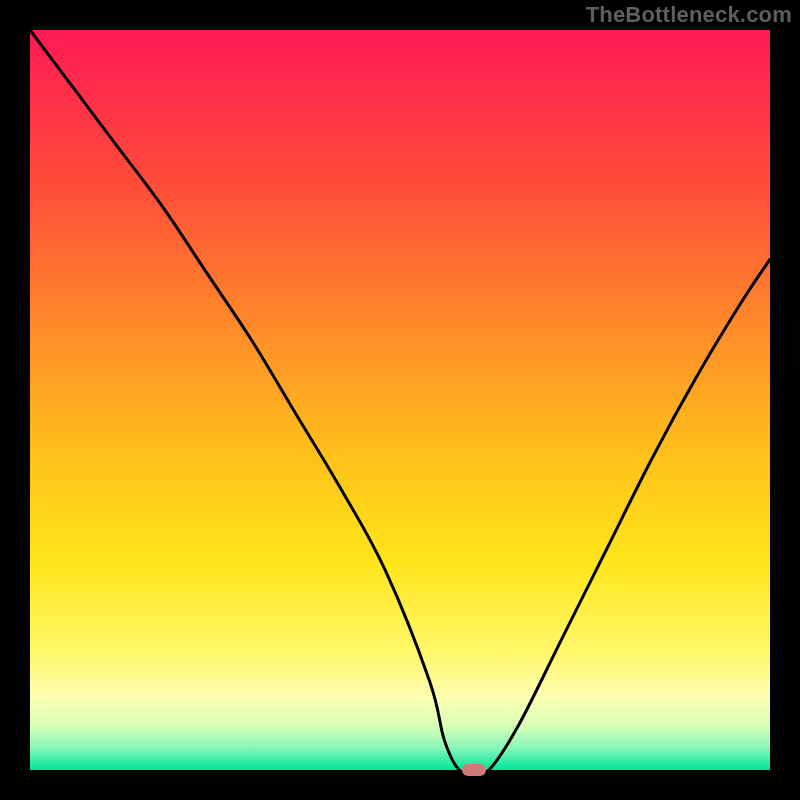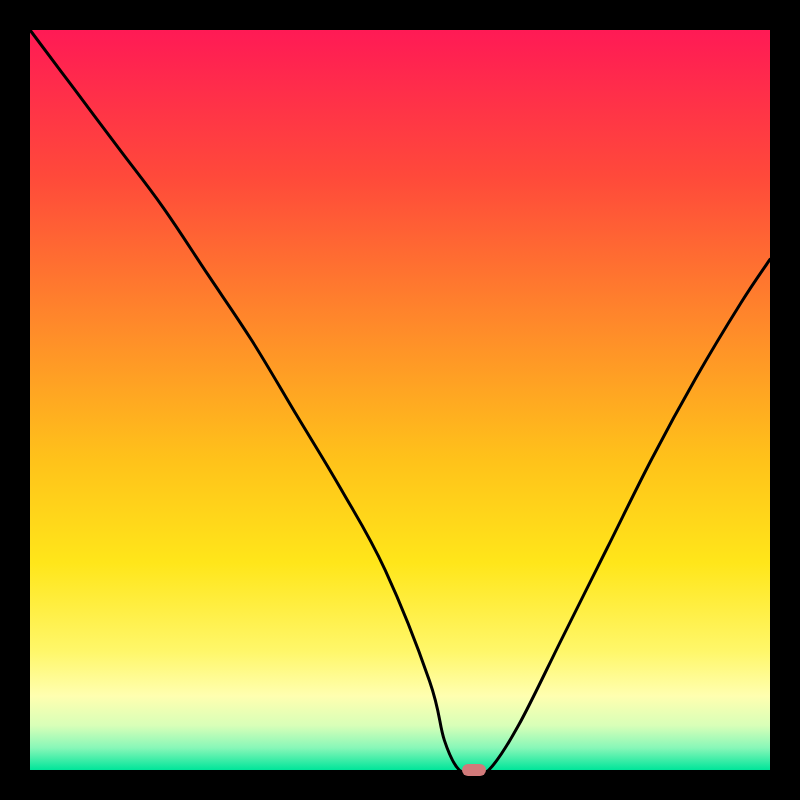--- a/index.html
+++ b/index.html
@@ -26,20 +26,21 @@
     color: #5f5f5f;
     letter-spacing: 0.2px;
     user-select: none;
   }
   svg { display: block; }
 </style>
 </head>
 <body>
 
 <div class="stage">
+  <div class="watermark">TheBottleneck.com</div>
   <svg id="chart-svg" width="800" height="800" viewBox="0 0 800 800">
       <defs>
         <linearGradient id="bg-grad" x1="0" y1="0" x2="0" y2="1">
           <stop offset="0%" stop-color="#ff1a55"></stop>
           <stop offset="20%" stop-color="#ff4a3a"></stop>
           <stop offset="40%" stop-color="#ff8a2a"></stop>
           <stop offset="57.99999999999999%" stop-color="#ffc21a"></stop>
           <stop offset="72%" stop-color="#ffe61a"></stop>
           <stop offset="84%" stop-color="#fff76a"></stop>
           <stop offset="90%" stop-color="#ffffb0"></stop>

